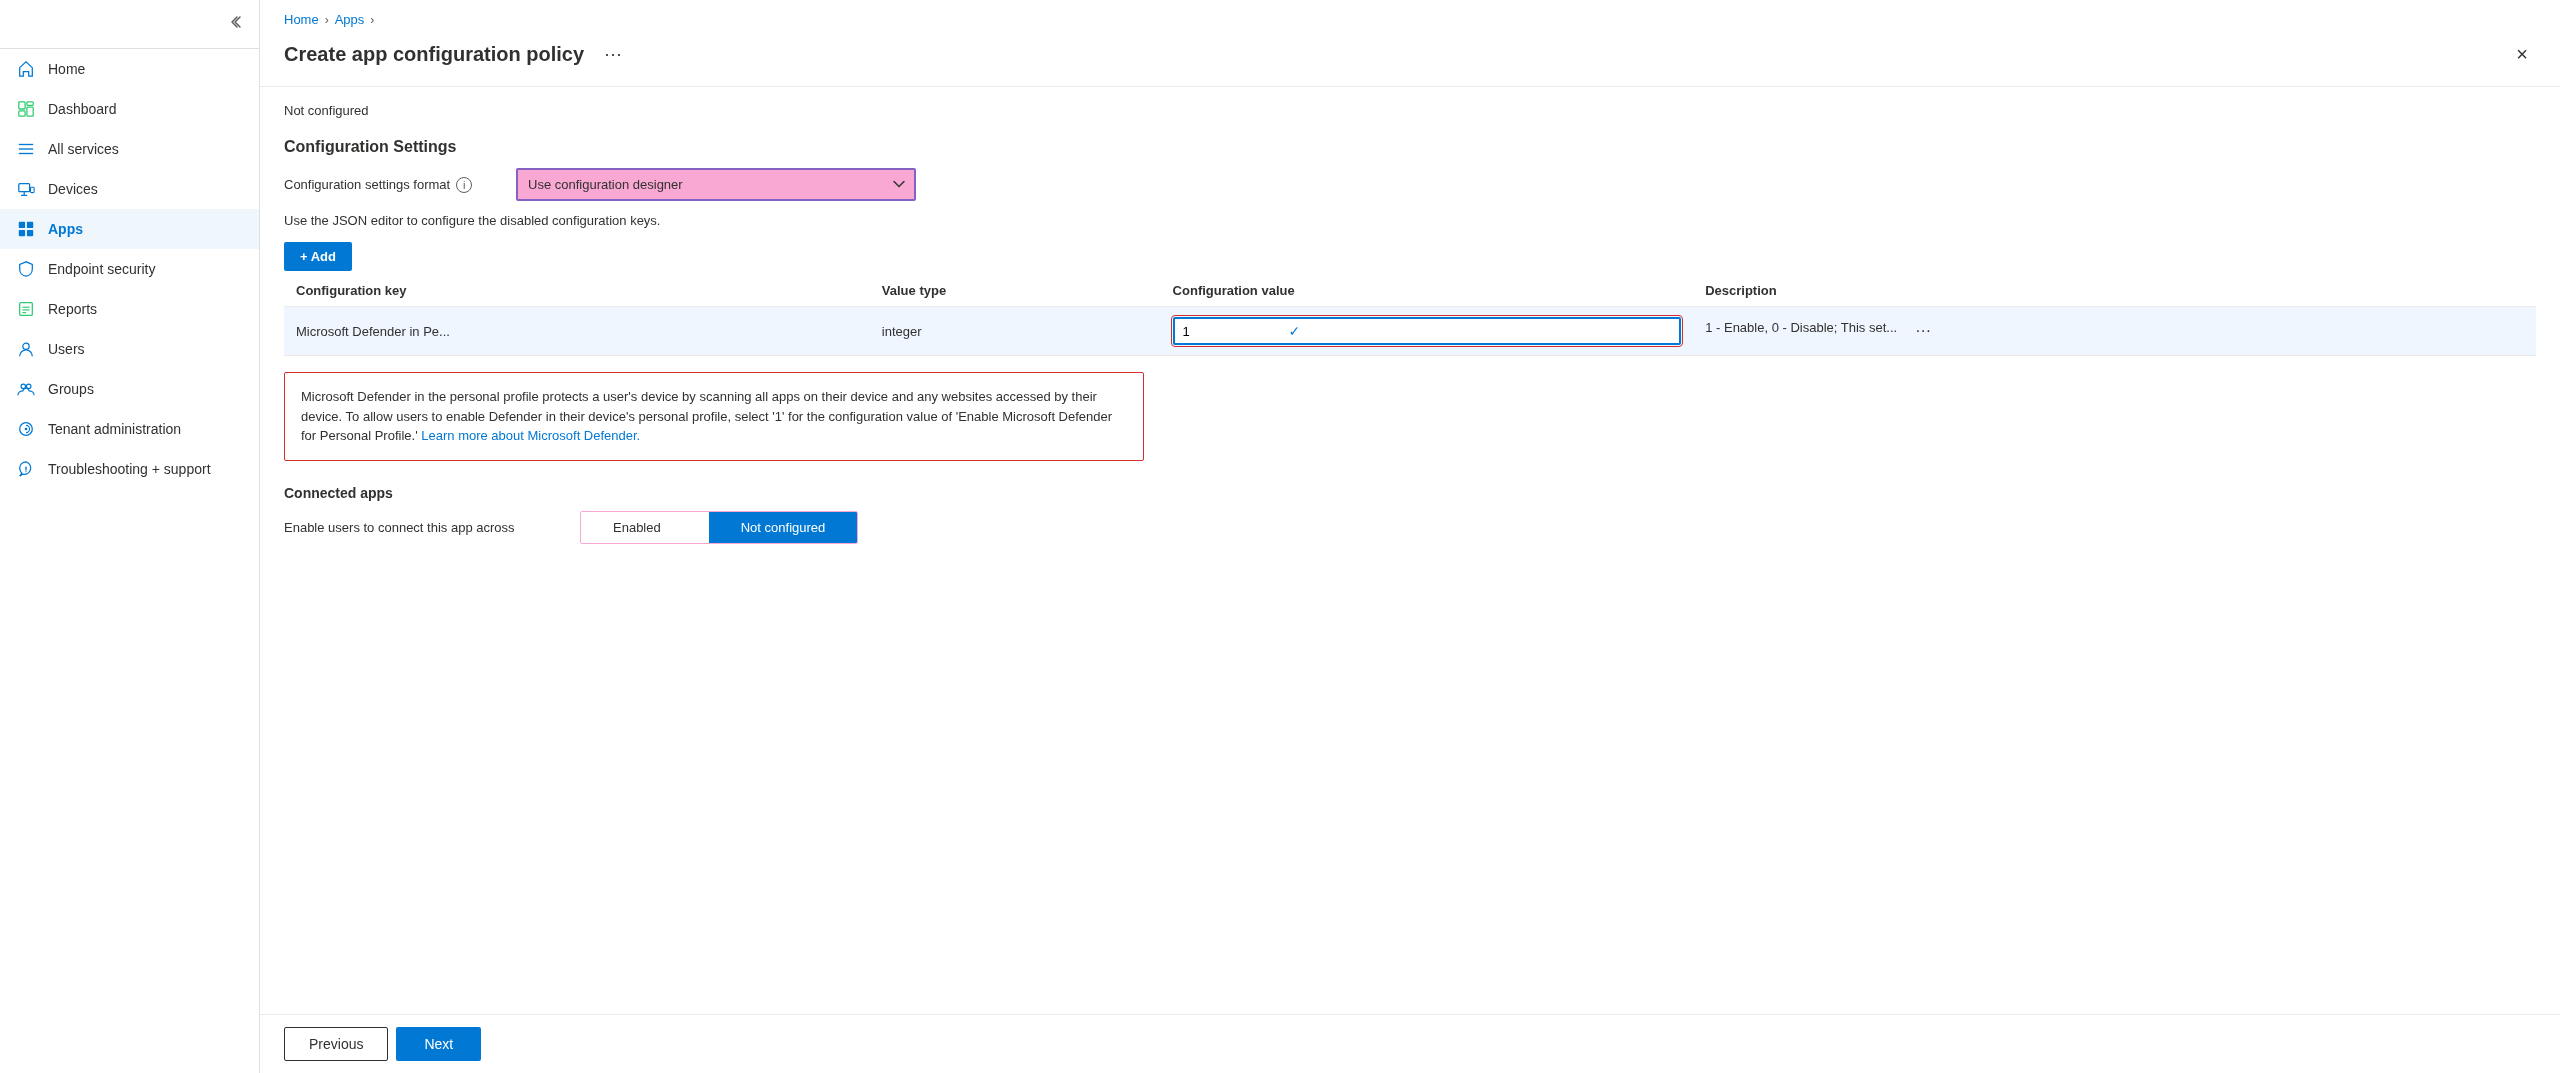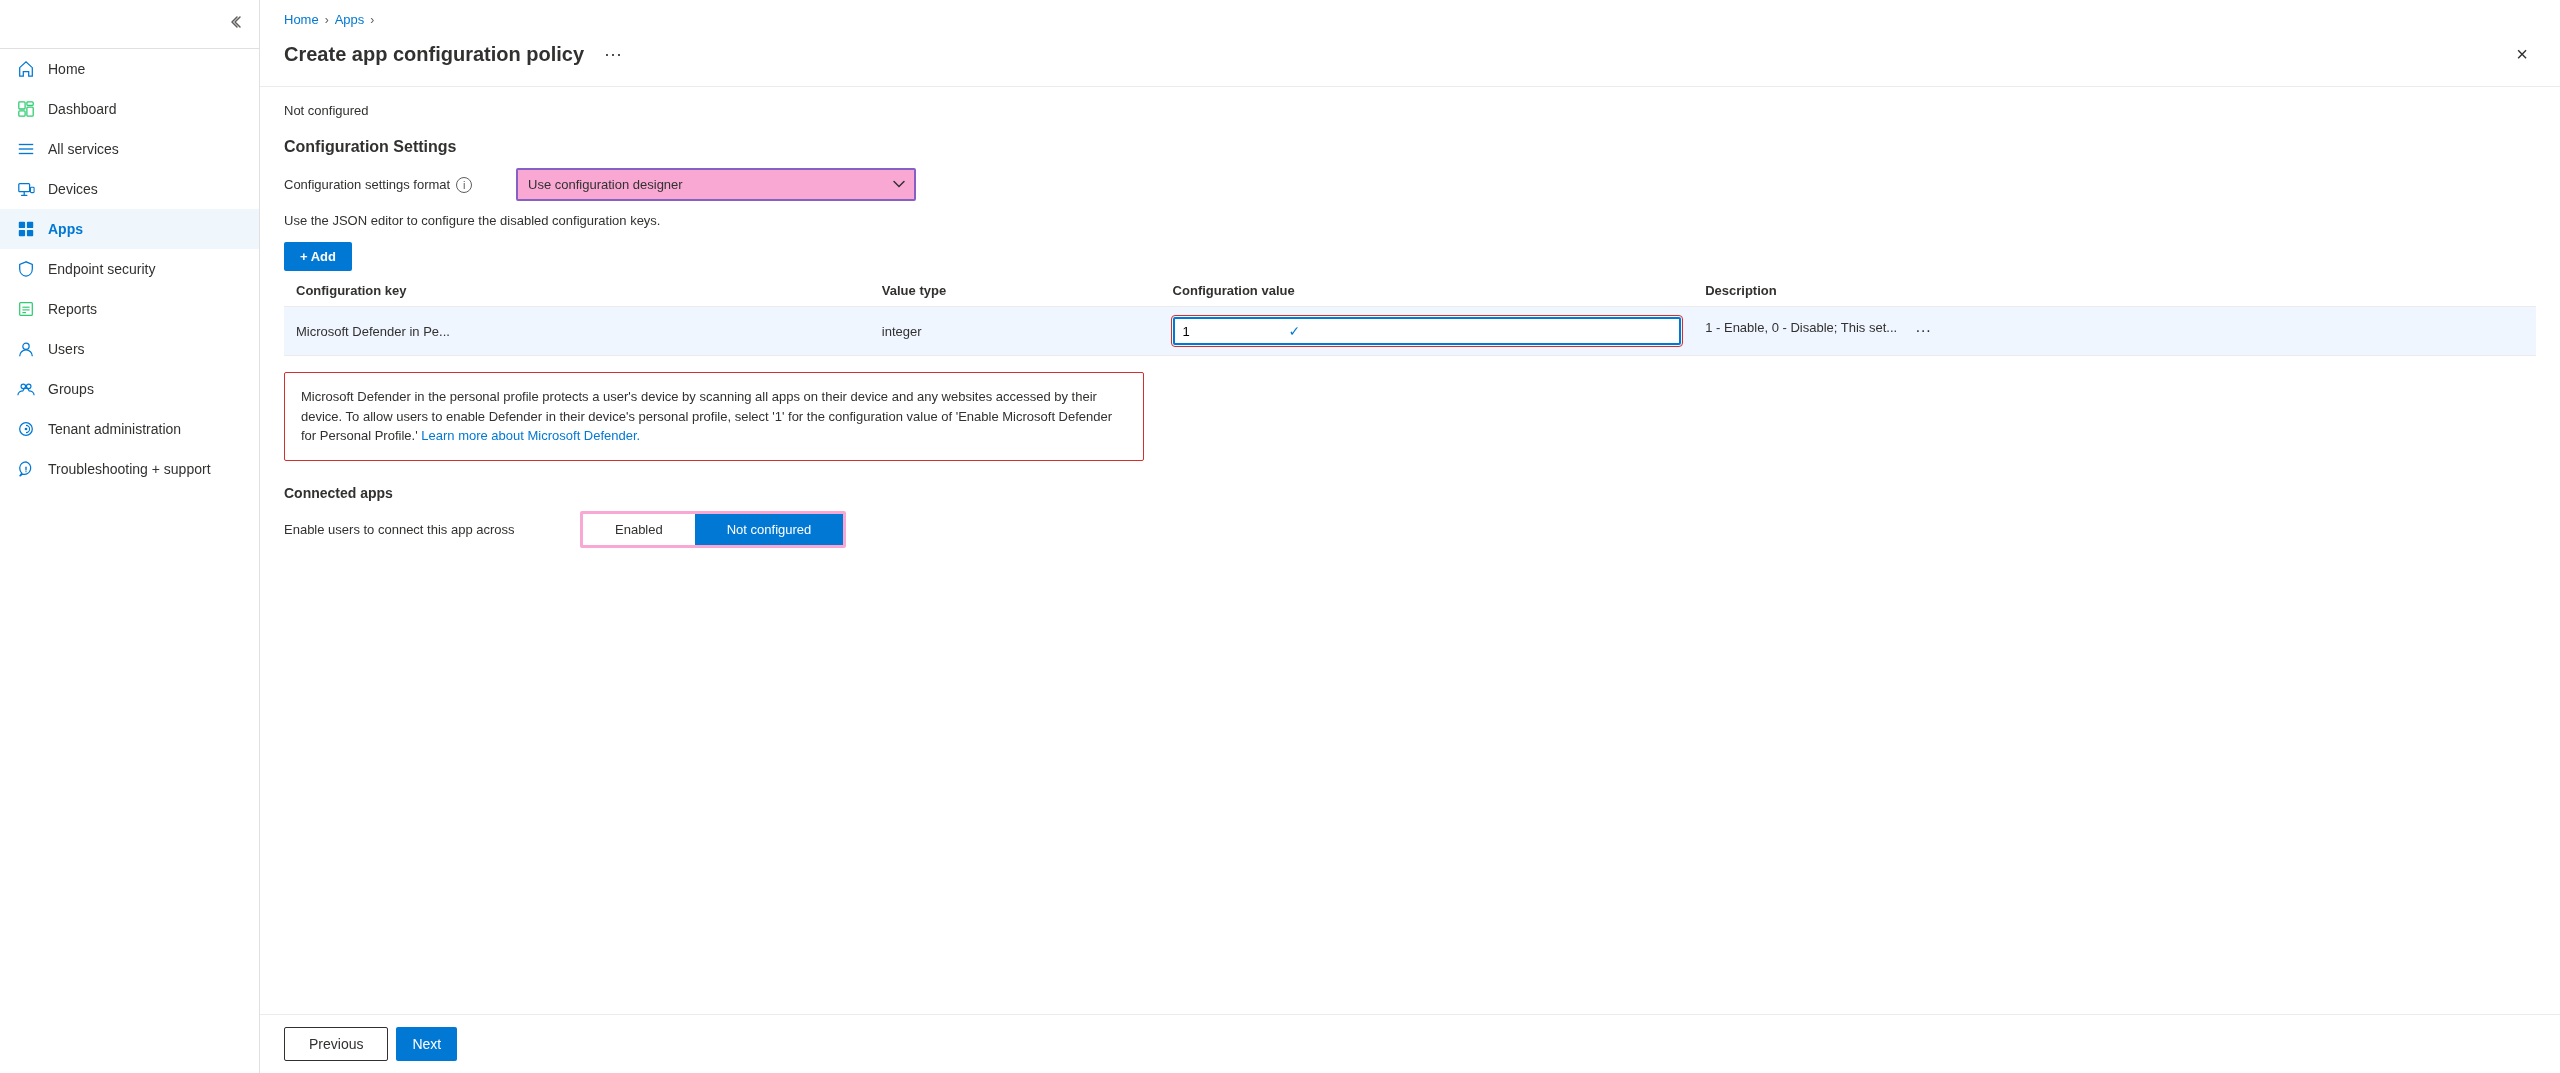--- a/index.html
+++ b/index.html
@@ -261,24 +261,25 @@
       margin-top: 8px;
     }
     .section-subtitle {
       font-size: 14px;
       font-weight: 600;
       color: #323130;
       margin-bottom: 10px;
     }
     .toggle-group {
       display: flex;
-      border: 3px solid #f9a8d4;
+      border: 1px solid #f9a8d4;
       border-radius: 2px;
       overflow: hidden;
       width: fit-content;
+      gap: 16px;
     }
     .toggle-option {
       padding: 8px 32px;
       font-size: 13px;
       cursor: pointer;
       background: #fff;
       color: #323130;
       border: none;
       white-space: nowrap;
     }
@@ -322,21 +323,21 @@
       padding: 8px 24px;
       font-size: 14px;
       border-radius: 2px;
       cursor: pointer;
       font-weight: 400;
     }
     .btn-next {
       background: #0078d4;
       border: none;
       color: #fff;
-      padding: 8px 16px;
+      padding: 8px 28px;
       font-size: 14px;
       border-radius: 2px;
       cursor: pointer;
       font-weight: 400;
     }
 
     
     .value-input-wrapper {
       display: flex;
       align-items: center;

